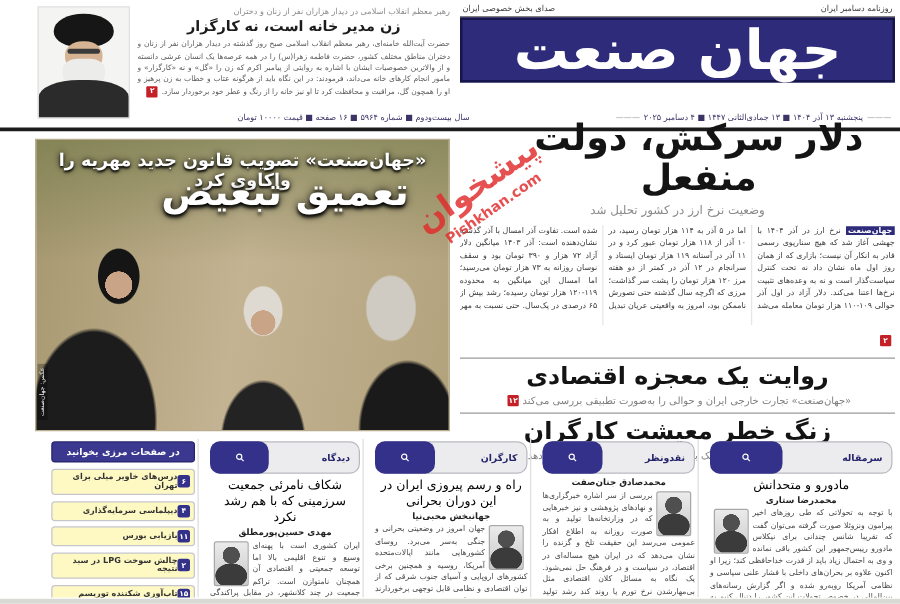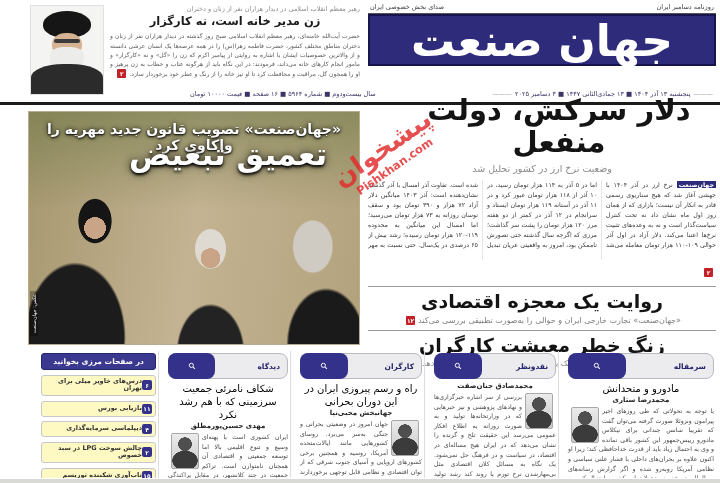--- a/index.html
+++ b/index.html
@@ -235,30 +235,30 @@
       </div>
     </div>
 
     <div class="bcol c-readmore">
       <div class="rm-header">در صفحات مرزی بخوانید</div>
       <div class="rm-item">
         <span class="rm-badge">۶</span>
         <span class="rm-label">درس‌های خاویر میلی برای تهران</span>
       </div>
       <div class="rm-item">
+        <span class="rm-badge">۴</span>
+        <span class="rm-label">دیپلماسی سرمایه‌گذاری</span>
+      </div>
+      <div class="rm-item">
         <span class="rm-badge">۱۱</span>
         <span class="rm-label">بازیابی بورس</span>
       </div>
       <div class="rm-item">
-        <span class="rm-badge">۴</span>
-        <span class="rm-label">دیپلماسی سرمایه‌گذاری</span>
-      </div>
-      <div class="rm-item">
         <span class="rm-badge">۲</span>
-        <span class="rm-label">چالش سوخت LPG در سبد خصوص</span>
+        <span class="rm-label">چالش سوخت LPG در سبد نتیجه</span>
       </div>
       <div class="rm-item">
         <span class="rm-badge">۱۵</span>
         <span class="rm-label">تاب‌آوری شکننده توریسم</span>
       </div>
 
     </div>
 
   </div>
 </div>

